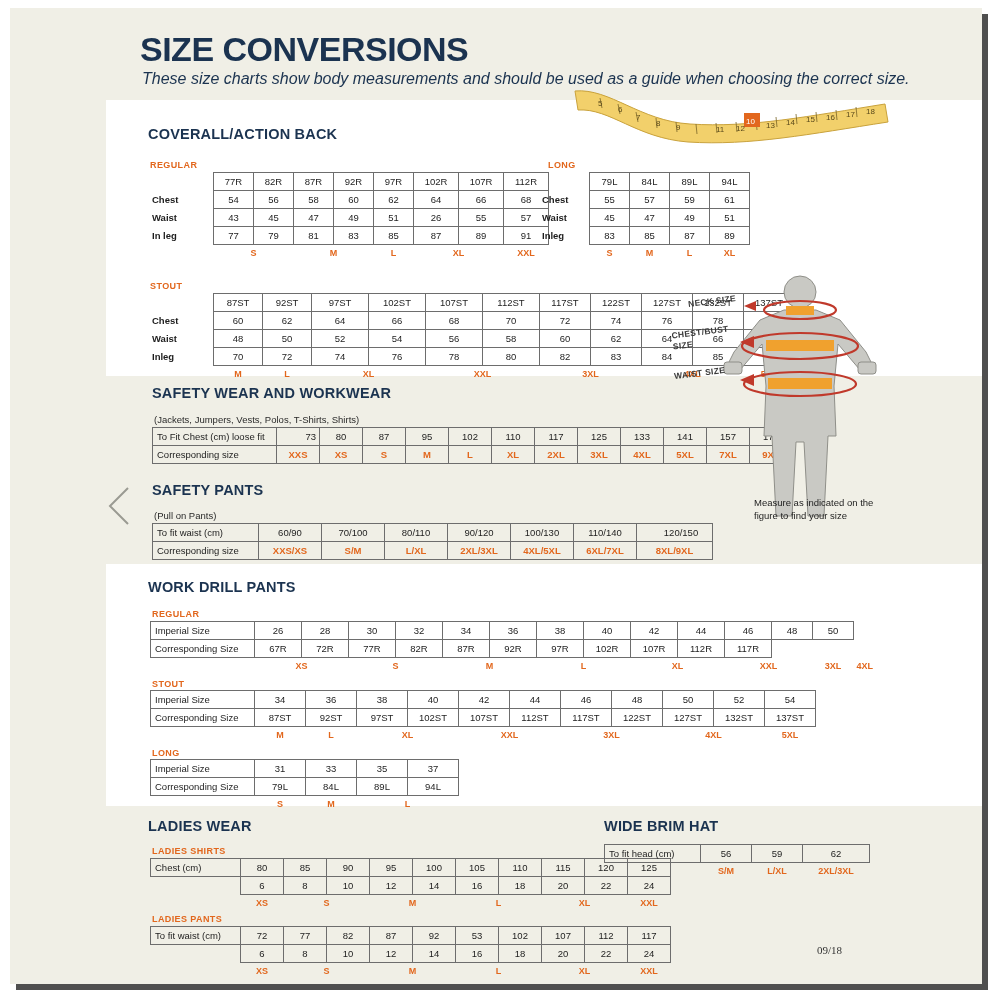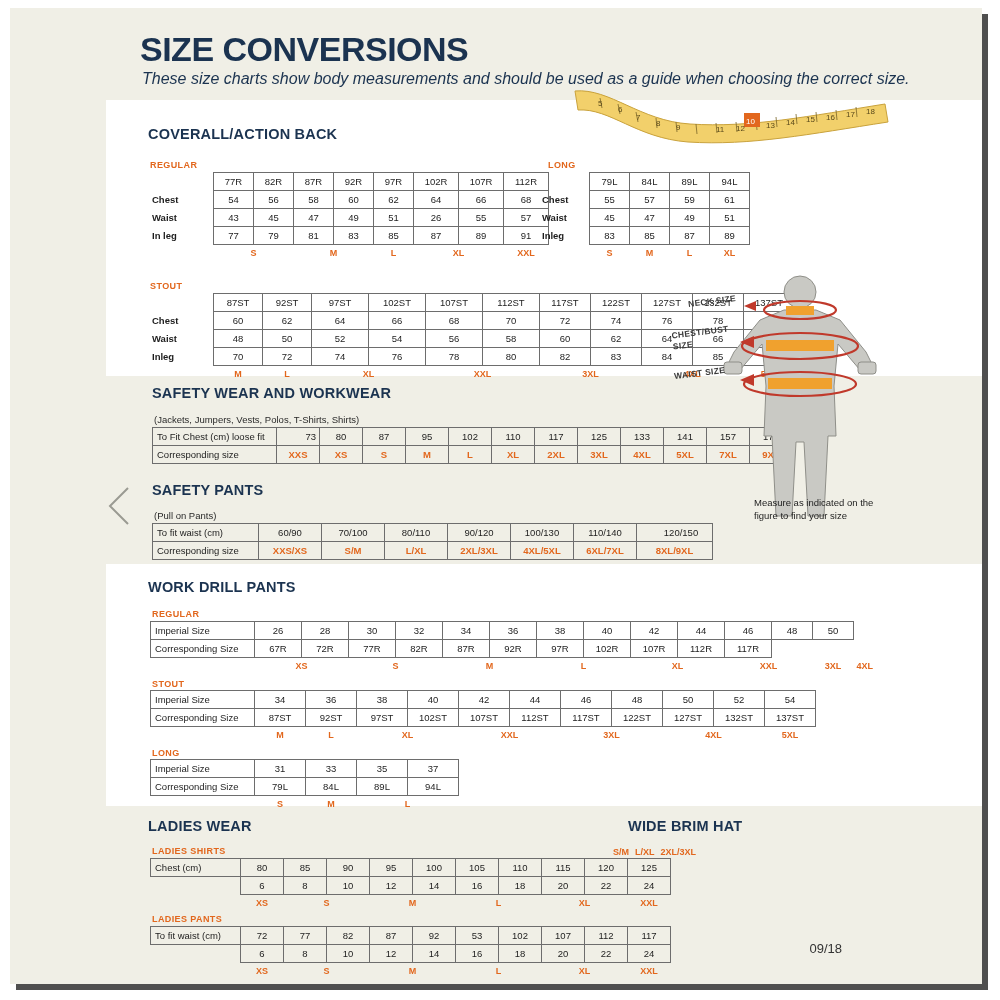--- a/index.html
+++ b/index.html
@@ -23,21 +23,21 @@
   table.g td{border:1px solid #6d6d6d;padding:1px 3px;text-align:center;height:15px;line-height:13px;white-space:nowrap;}
   table.g td.lbl{text-align:left;font-weight:bold;border:none;padding-left:4px;}
   table.g td.blank{border:none;}
   table.g td.sz{border:none;color:#e2671d;font-weight:bold;font-size:9px;}
 
   
   .figure{position:absolute;left:690px;top:258px;width:200px;height:260px;}
   .figcap{position:absolute;left:744px;top:488px;width:120px;font-size:9.5px;color:#1d1d1d;line-height:13px;}
   .annot{position:absolute;font-size:8.5px;font-weight:bold;color:#3a3a3a;letter-spacing:.3px;}
 
-  .footer{position:absolute;right:140px;bottom:28px;font-size:13px;color:#333;}
+  .footer{position:absolute;right:140px;bottom:28px;font-size:11px;color:#333;font-family:Liberation Serif, serif;}
   .arrowleft{position:absolute;left:96px;top:478px;width:26px;height:40px;}
 </style>
 </head>
 <body>
 
 <div class="page">
   <div class="sheet">
     <div class="leftband"></div>
     <div class="topband"></div>
     <div class="band2"></div>
@@ -526,23 +526,29 @@
           <td class="sz">XS</td>
           <td class="sz" colspan="2">S</td>
           <td class="sz" colspan="2">M</td>
           <td class="sz" colspan="2">L</td>
           <td class="sz" colspan="2">XL</td>
           <td class="sz">XXL</td>
             </tr>
       </tbody>
         </table>
 
-      <div class="sec-title" style="left:618px;top:810px;">WIDE BRIM HAT</div>
+      <div class="sec-title" style="left:594px;top:810px;">WIDE BRIM HAT</div>
       <table class="g" style="left:594px;top:836px;">
         <tbody>
+            <tr>
+          <td style="width:88px;text-align:left;padding-left:4px;">To fit head (cm)</td>
+          <td style="width:44px;">56</td>
+          <td style="width:44px;">59</td>
+          <td style="width:60px;">62</td>
+            </tr>
         <tr>
               <td class="blank"></td>
           <td class="sz">S/M</td>
           <td class="sz">L/XL</td>
           <td class="sz">2XL/3XL</td>
             </tr>
       </tbody>
         </table>
 
       <svg class="figure" viewBox="0 0 200 260">

